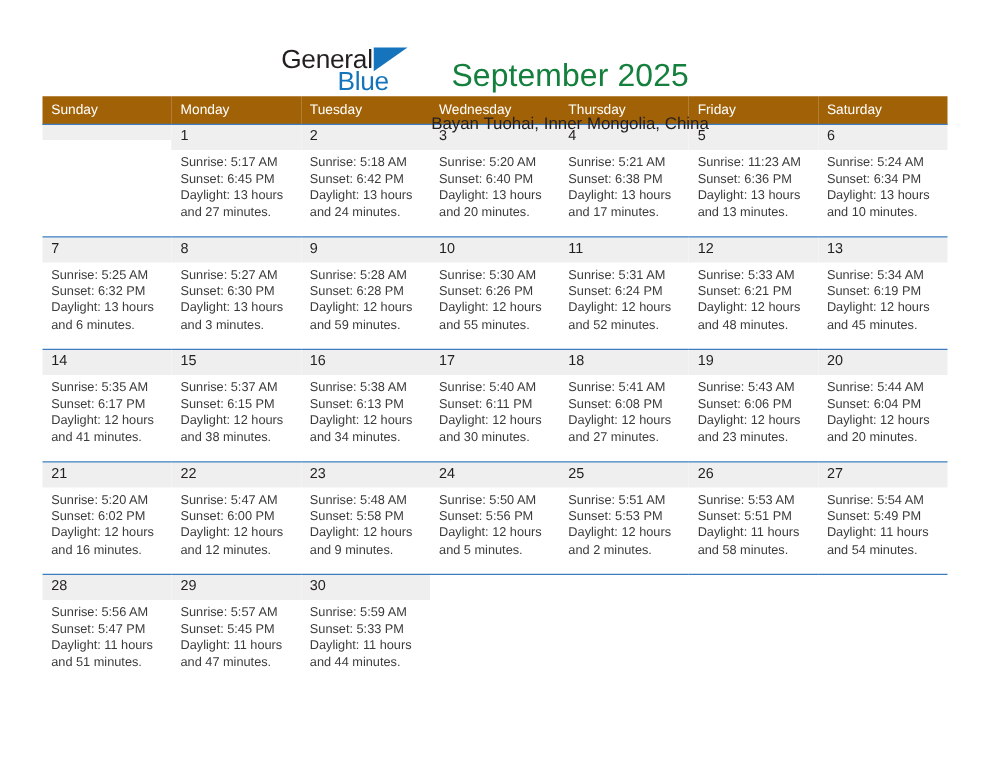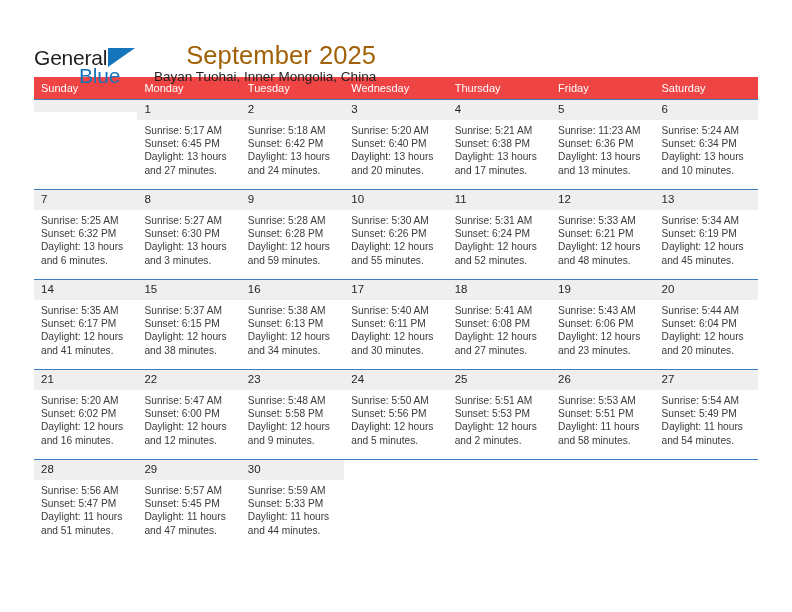--- a/index.html
+++ b/index.html
@@ -19,22 +19,22 @@
     height: 612px;
     position: relative;
     box-sizing: border-box;
     padding: 0 34px;
   }
 
   
   .masthead {
     display: flex;
     align-items: flex-start;
-    justify-content: flex-start;
-    padding-top: 42px;
+    justify-content: center;
+    padding-top: 32px;
     height: 74px;
     box-sizing: border-box;
   }
   .logo {
     position: relative;
     width: 120px;
     height: 48px;
     margin-left: 0px;
     padding-top: 6px;
   }
@@ -64,43 +64,43 @@
     height: 0;
     border-left: 27px solid #1574bb;
     border-bottom: 19px solid transparent;
   }
   .titleblock {
     text-align: right;
     padding-top: 0px;
   }
   .cal-title {
     font-size: 25.5px;
-    color: #a16207;
+    color: #15803d;
     line-height: 1.08;
     font-weight: normal;
-    margin: 0;
+    margin: 16px;
     letter-spacing: 0.1px;
   }
   .cal-subtitle {
     font-size: 13.5px;
     color: #231f20;
     margin: 0 0 0 0;
     line-height: 1.1;
     font-weight: normal;
   }
 
   
   .calendar {
     width: 724px;
     border-collapse: collapse;
     table-layout: fixed;
     margin-top: 3px;
   }
   .calendar th {
-    background: #ef4444;
+    background: #a16207;
     color: #ffffff;
     font-size: 11px;
     font-weight: normal;
     text-align: left;
     padding: 5px 0 5px 7px;
     height: 17px;
     box-sizing: border-box;
     border: none;
   }
   .calendar td {

